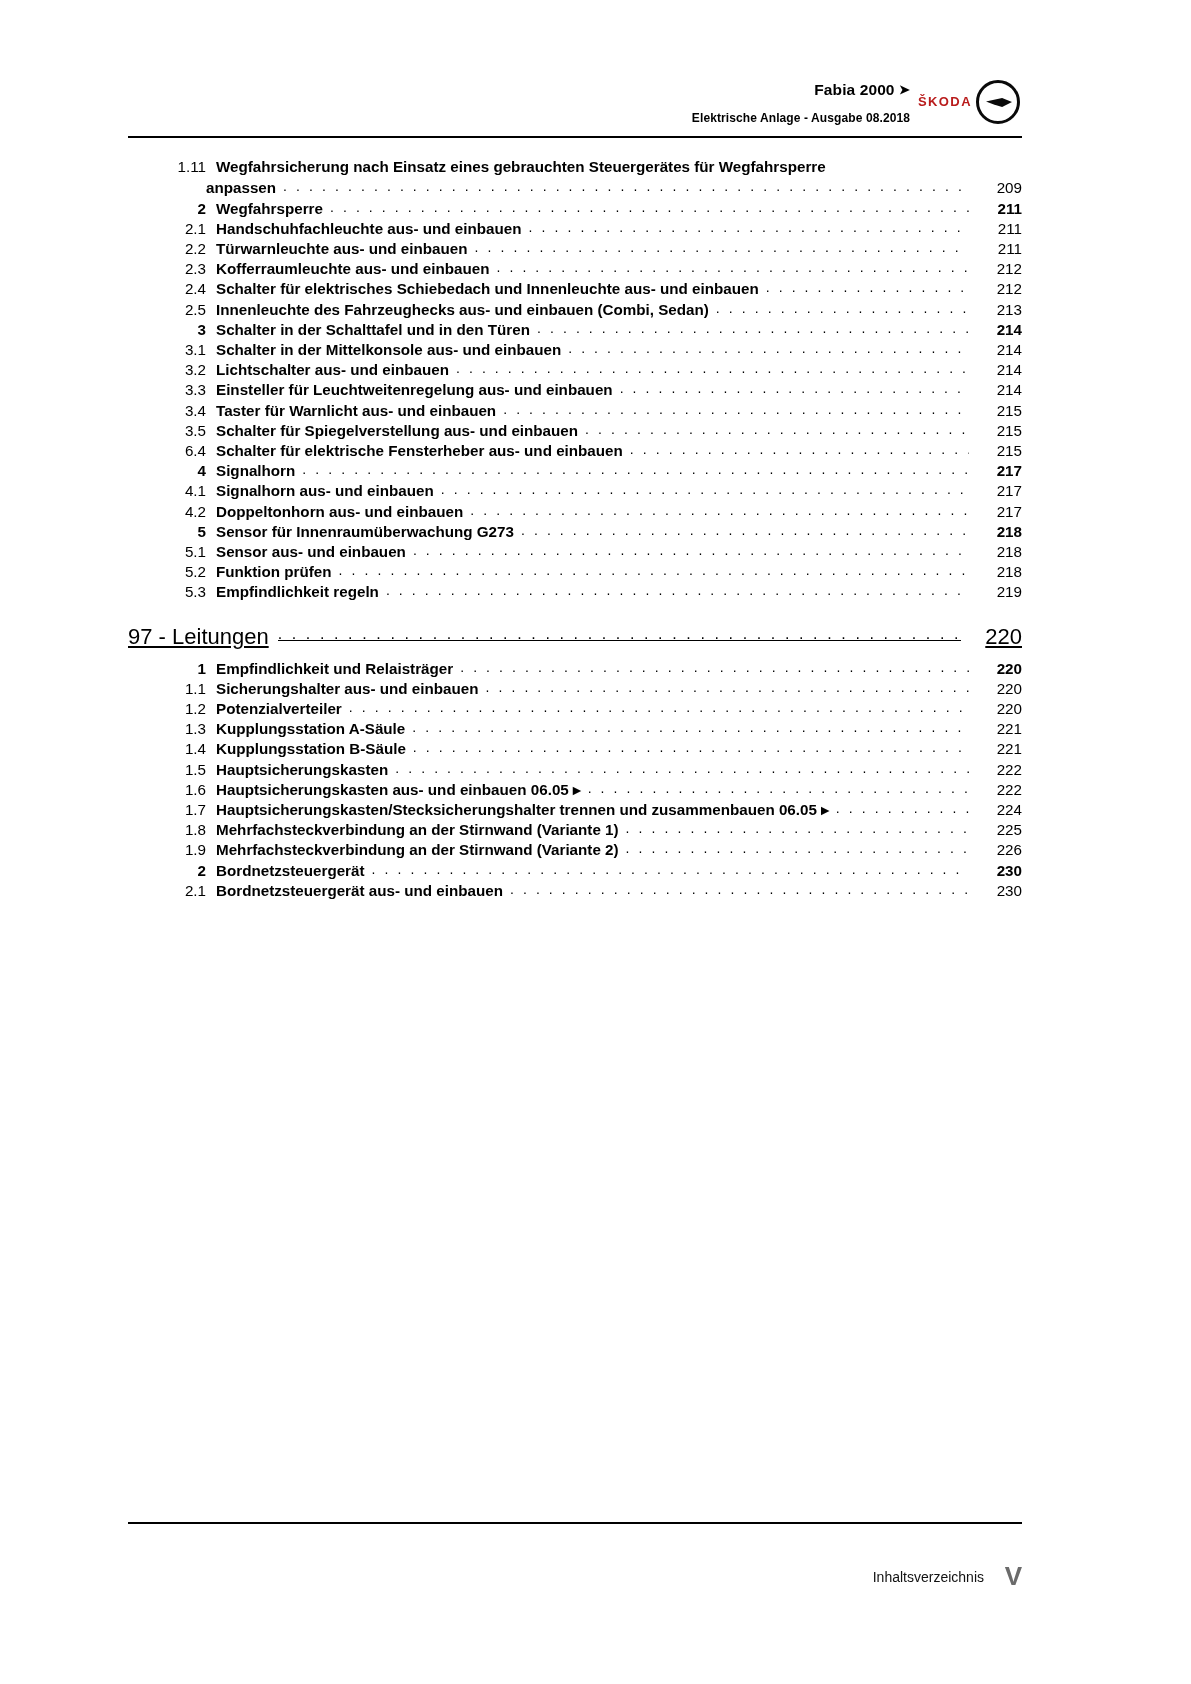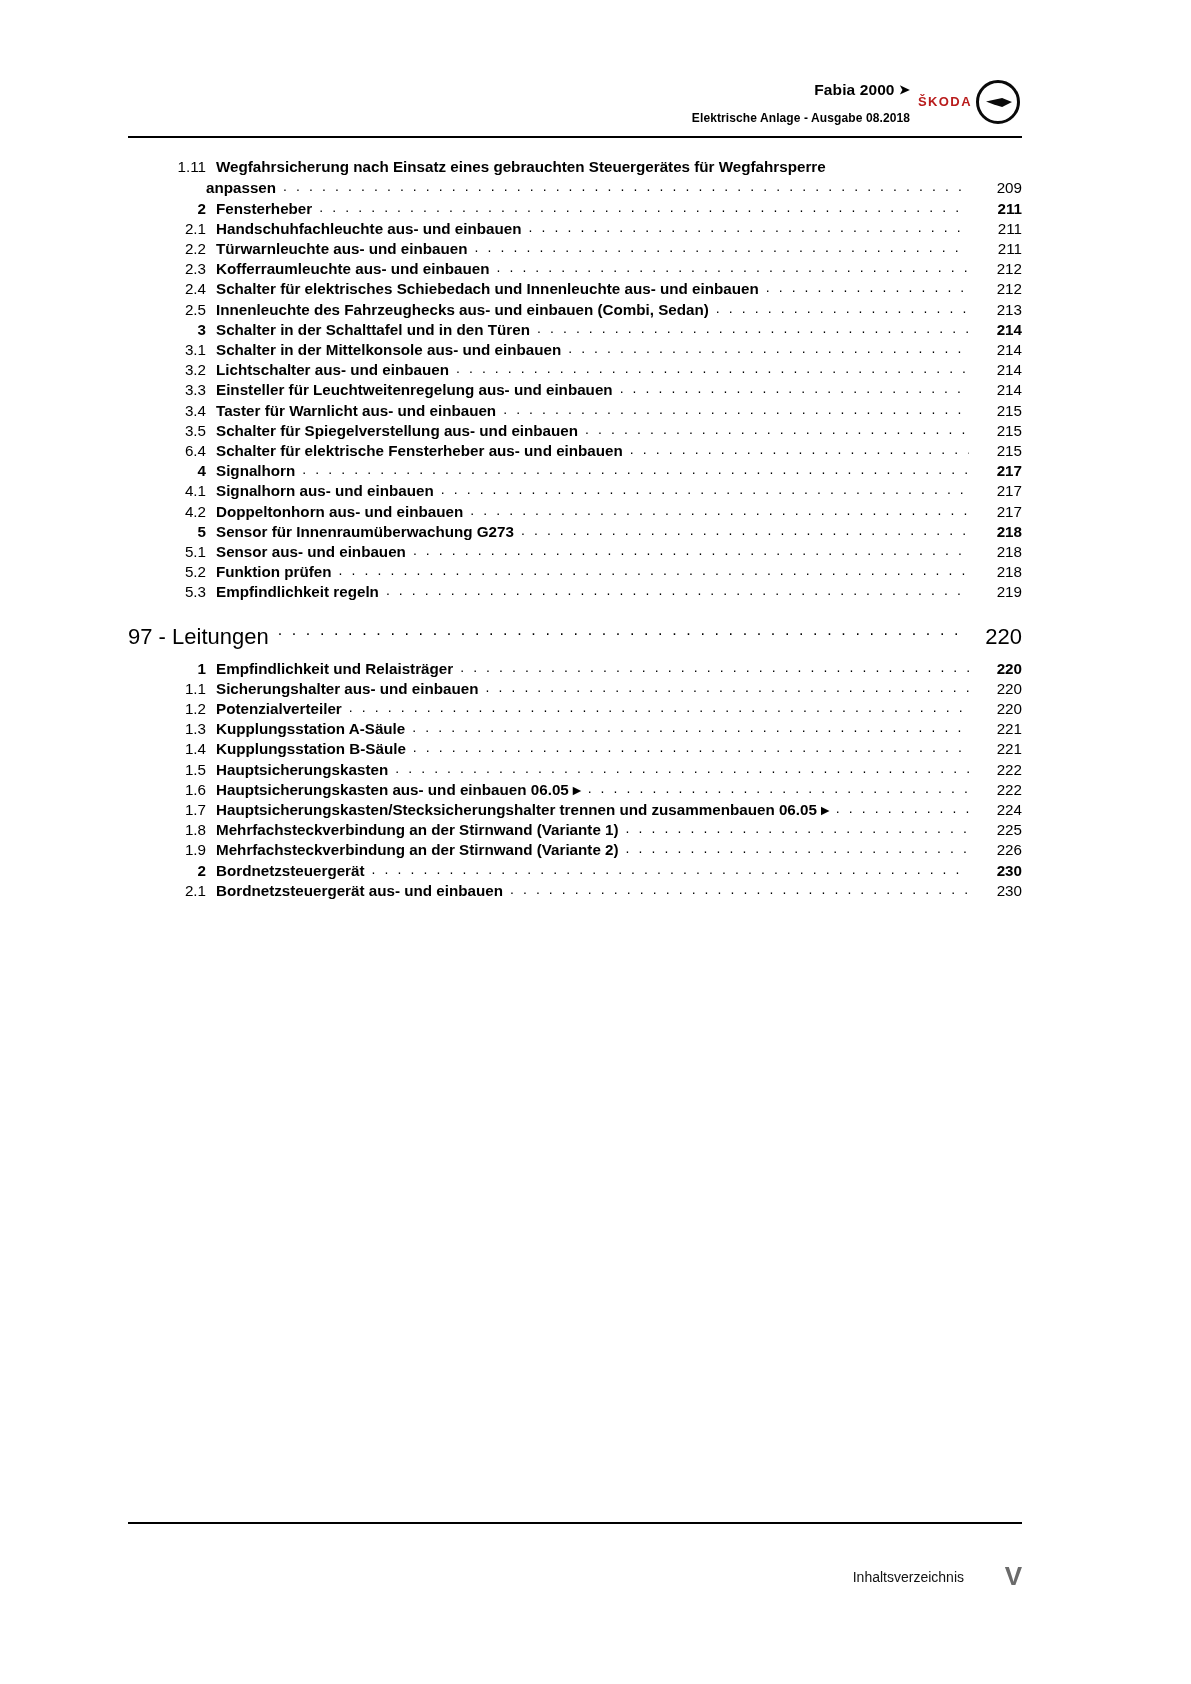--- a/index.html
+++ b/index.html
@@ -156,25 +156,26 @@
   .wrap-line2 {
     display: flex;
     align-items: baseline;
     padding-top: 4px;
   }
   .indent-spacer { flex: 0 0 78px; }
 
   
   .chapter {
     display: flex;
-    align-items: flex-start;
+    align-items: center;
     font-size: 22px;
     font-weight: normal;
     margin-top: 22px;
     margin-bottom: 8px;
+    text-decoration: underline;
   }
   .chapter .ch-label {
     flex: 0 0 auto;
     padding-left: 0px;
     white-space: nowrap;
   }
   .chapter .dots {
     letter-spacing: 2.6px;
     font-size: 16px;
     transform: translateY(-3px);
@@ -192,21 +193,21 @@
     right: 128px;
     bottom: 160px;
     border-top: 2px solid #000;
   }
   .footer {
     position: absolute;
     right: 128px;
     bottom: 92px;
     display: flex;
     align-items: center;
-    gap: 34px;
+    gap: 14px;
   }
   .footer-label {
     font-size: 14px;
     color: #111;
   }
   .footer-pageno {
     font-size: 26px;
     font-weight: bold;
     color: #6b6b6b;
     min-width: 24px;
@@ -245,21 +246,21 @@
         <span class="indent-spacer"></span>
         <span class="title">anpassen</span>
         <span class="dots">. . . . . . . . . . . . . . . . . . . . . . . . . . . . . . . . . . . . . . . . . . . . . . . . . . . . . . . . . . . . . . . . . . . . . . . . . . . . . . . . . . . . . .</span>
         <span class="page-no">209</span>
       </div>
     </div>
 
     <div id="toc-list-1">
         <div class="row bold">
           <span class="num lvl1">2</span>
-          <span class="title">Fensterheber</span>
+          <span class="title">Wegfahrsperre</span>
           <span class="dots">. . . . . . . . . . . . . . . . . . . . . . . . . . . . . . . . . . . . . . . . . . . . . . . . . . . . . . . . . . . . . . . . . . . . . . . . . . . . . . . . . . . . . . . . . . </span>
           <span class="page-no">211</span>
         </div>
         <div class="row">
           <span class="num lvl2">2.1</span>
           <span class="title">Handschuhfachleuchte aus- und einbauen</span>
           <span class="dots">. . . . . . . . . . . . . . . . . . . . . . . . . . . . . . . . . . . . . . . . . . . . . . . . . . . . . . . . . . . . . . . . . . . . . . . . . . . . . . . . . . . . . . . . . . </span>
           <span class="page-no">211</span>
         </div>
         <div class="row">

